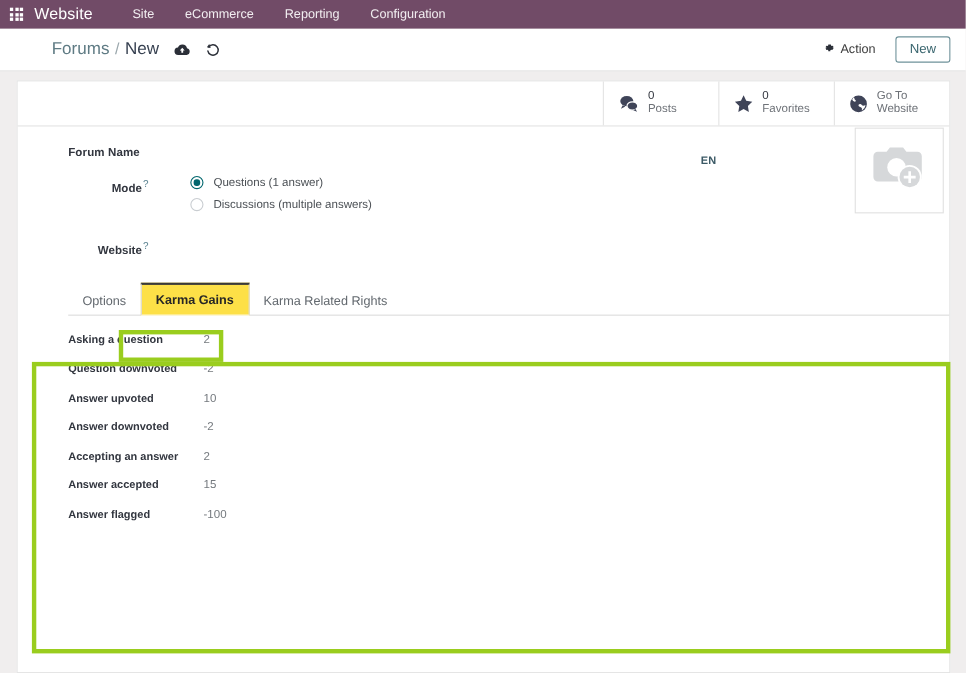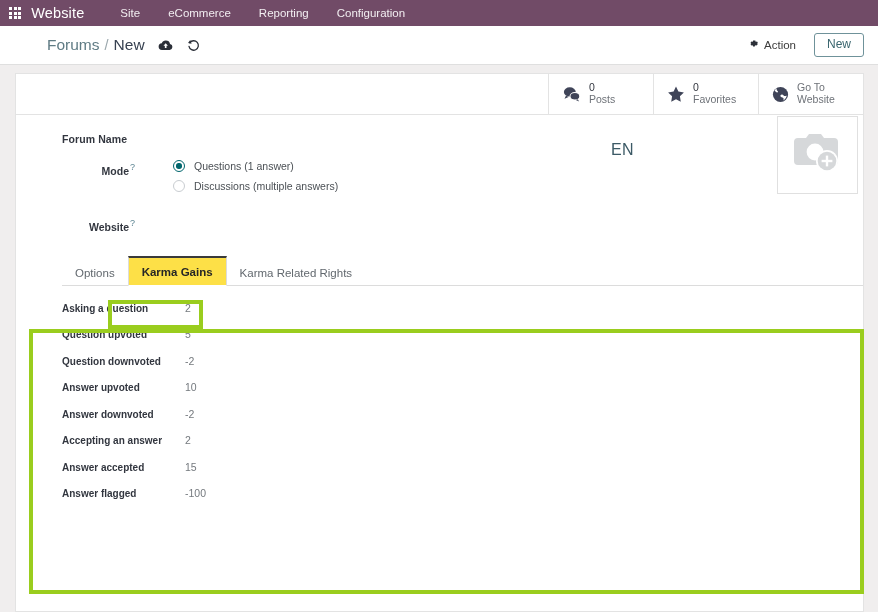--- a/index.html
+++ b/index.html
@@ -137,24 +137,24 @@
   .fname-value {
     font-size: 27px;
     color: #262626;
     font-weight: 400;
     letter-spacing: -.2px;
     line-height: 1.24;
   }
 
   .lang-badge {
     position: absolute;
-    left: 595px;
+    left: 621px;
     top: 26px;
-    font-size: 16px;
-    font-weight: normal;
+    font-size: 10px;
+    font-weight: bold;
     color: #3c5a66;
     cursor: pointer;
     letter-spacing: .3px;
   }
 
   .img-placeholder {
     position: absolute;
     left: 761px;
     top: 1px;
     width: 81px;
@@ -412,24 +412,20 @@
         <div class="tab active">Karma Gains</div>
         <div class="tab">Karma Related Rights</div>
       </div>
 
       <div class="karma-list">
         <div class="krow">
           <span class="klabel">Asking a question</span>
           <span class="kvalue">2</span>
         </div>
         <div class="krow">
-          <span class="klabel">Question upvoted</span>
-          <span class="kvalue">5</span>
-        </div>
-        <div class="krow">
           <span class="klabel">Question downvoted</span>
           <span class="kvalue">-2</span>
         </div>
         <div class="krow">
           <span class="klabel">Answer upvoted</span>
           <span class="kvalue">10</span>
         </div>
         <div class="krow">
           <span class="klabel">Answer downvoted</span>
           <span class="kvalue">-2</span>

